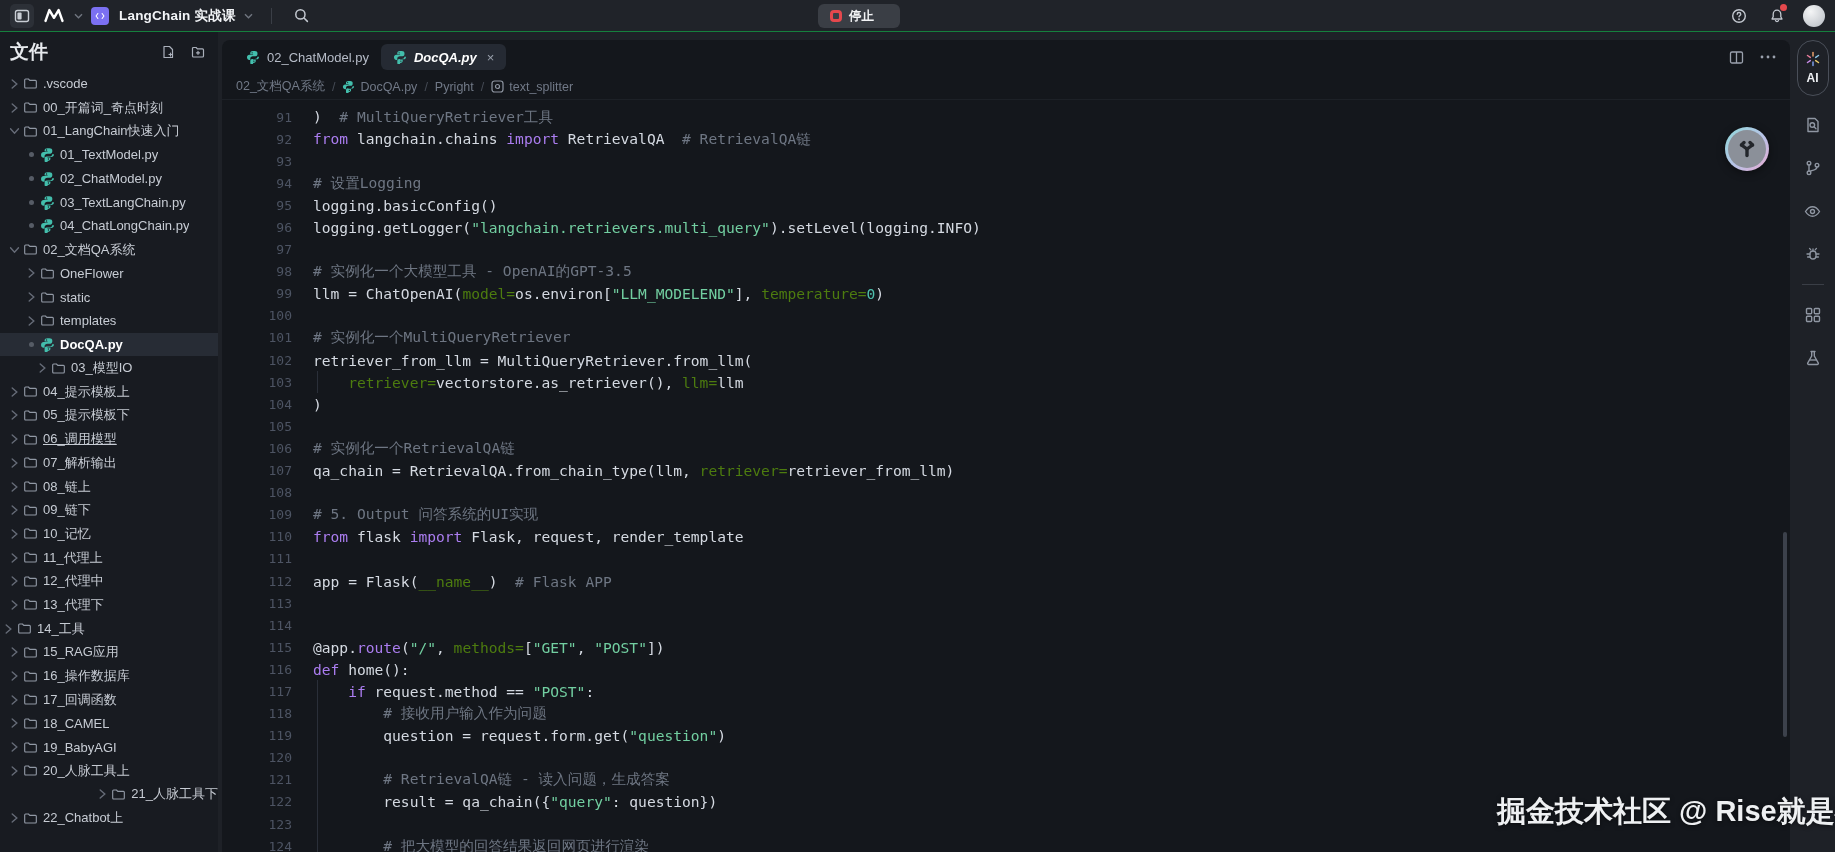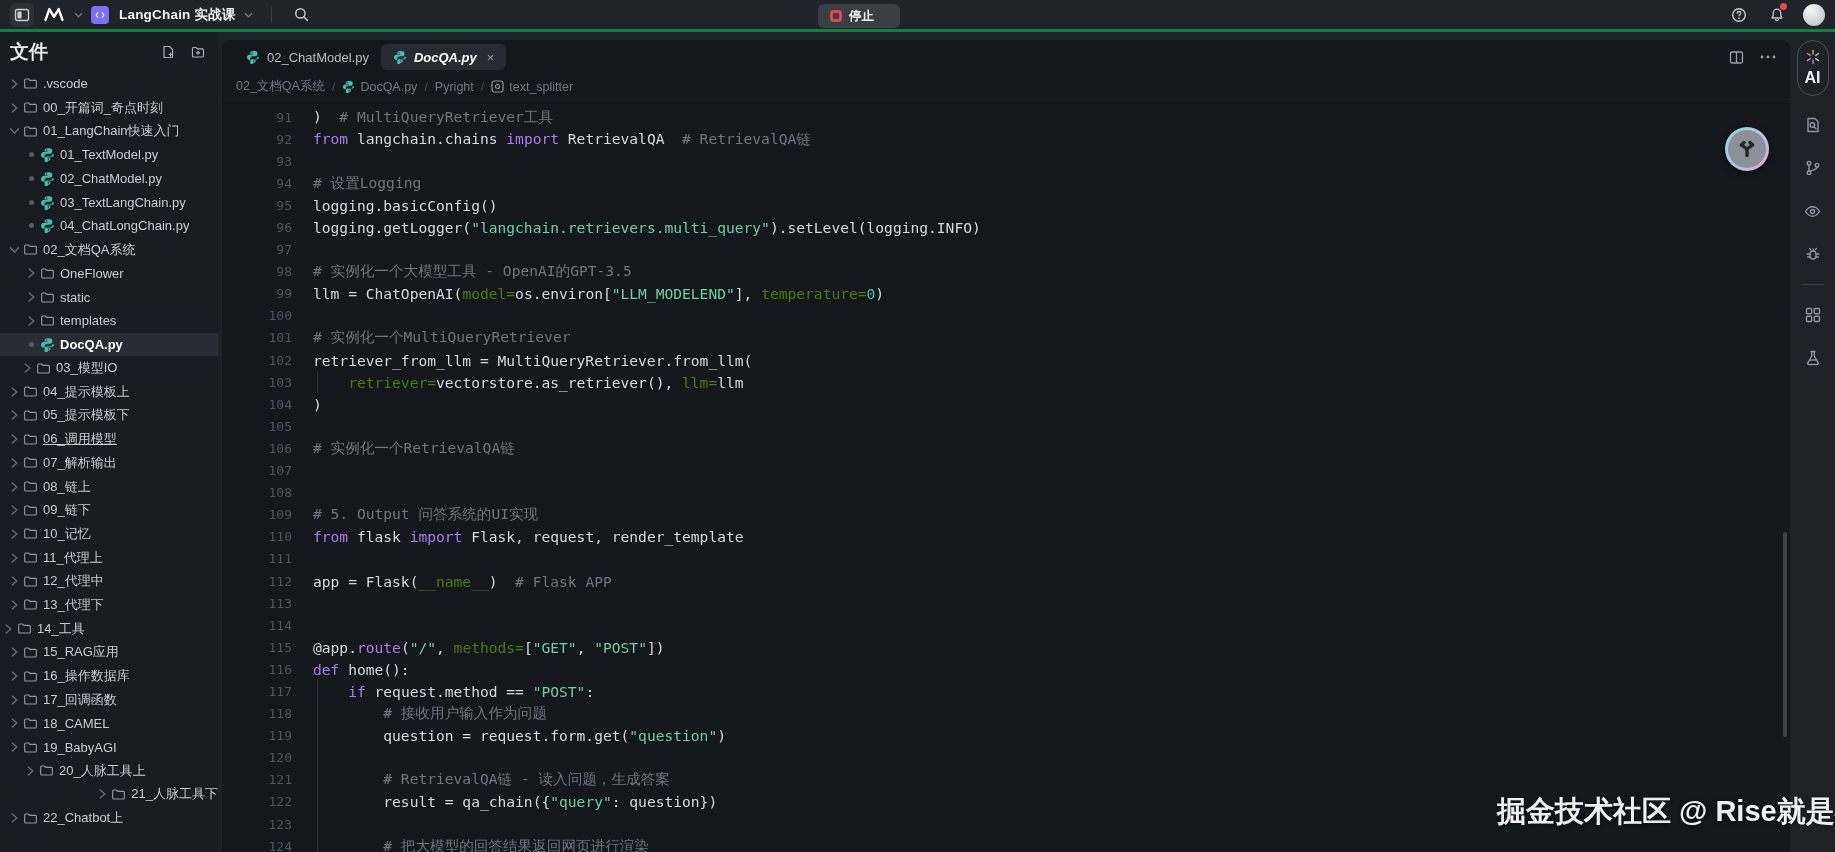--- a/index.html
+++ b/index.html
@@ -2,21 +2,21 @@
 <html><head>
 <meta charset="utf-8">
 <style>
   * { margin:0; padding:0; box-sizing:border-box; }
   html,body { width:1835px; height:852px; overflow:hidden; background:#1e2127;
     font-family:"Liberation Sans","DejaVu Sans",sans-serif; color:#d5dae2; }
 
   
   .topbar { position:absolute; left:0; top:0; width:1835px; height:32px;
     background:#202329; display:flex; align-items:center; padding:0 10px;
-    border-bottom:3px solid #15803d; z-index:5; }
+    border-bottom:1px solid #15803d; z-index:5; }
   .tb-left { display:flex; align-items:center; gap:8px; }
   .tb-icon { width:24px; height:24px; display:flex; align-items:center; justify-content:center;
     border-radius:5px; cursor:pointer; }
   .panel-toggle { background:#2c3037; }
   .chev { opacity:.65; }
   .ws-badge { width:18px; height:18px; border-radius:4px; background:#7b70f2;
     display:flex; align-items:center; justify-content:center; }
   .ws-name { font-size:13.5px; font-weight:700; color:#f2f4f7; margin-left:2px; letter-spacing:.2px;}
   .tb-divider { width:1px; height:16px; background:#3a3e46; margin:0 10px; }
   .stop-btn { position:absolute; left:818px; top:4px; height:24px; min-width:82px;
@@ -76,21 +76,21 @@
   .tok-n { color:#4fc0ae; }
   .scroll-thumb { position:absolute; right:3px; top:492px; height:205px; width:4px;
     background:#3c414b; border-radius:2px; cursor:pointer; }
 
   
   .rail { position:absolute; right:0; top:32px; width:45px; bottom:0; background:#1e2127;
     display:flex; flex-direction:column; align-items:center; z-index:3; }
   .ai-pill { margin-top:8px; width:32px; height:56px; border:1px solid #4a4f59; border-radius:16px;
     display:flex; flex-direction:column; align-items:center; justify-content:center; gap:4px;
     cursor:pointer; }
-  .ai-label { font-size:16px; font-weight:700; color:#eef0f3; }
+  .ai-label { font-size:12px; font-weight:700; color:#eef0f3; }
   .rail-icons { margin-top:16px; display:flex; flex-direction:column; align-items:center; gap:17px; }
   .rail-btn { width:26px; height:26px; display:flex; align-items:center; justify-content:center;
     border-radius:6px; cursor:pointer; }
   .rail-div { width:22px; height:1px; background:#3a3e46; }
 
   
   .assistant { position:absolute; left:1725px; top:127px; width:44px; height:44px; border-radius:50%;
     background:linear-gradient(135deg,#8fd8d8,#b9c3e8 55%,#e8a9cf); padding:3px; cursor:pointer; z-index:6;
     box-shadow:0 2px 8px rgba(0,0,0,.45); }
   .assistant-inner { width:100%; height:100%; border-radius:50%; background:#8b9099;
@@ -336,21 +336,21 @@
         <span class="slot">
           <svg width="15" height="15" viewBox="0 0 16 16">
             <g fill="#43beac">
               <path d="M7.9 1.2c-1.8 0-3 .9-3 2.3v1.3h3.2v.6H3.9c-1.6 0-2.8 1.2-2.8 3s1.2 3 2.8 3h1v-1.7c0-1.5 1.3-2.6 2.9-2.6h3.1c1.3 0 2.2-1 2.2-2.3V3.5c0-1.4-1.2-2.3-3-2.3H7.9zm-.9 1.3a.7.7 0 110 1.4.7.7 0 010-1.4z"></path>
               <path d="M8.1 14.8c1.8 0 3-.9 3-2.3v-1.3H7.9v-.6h4.2c1.6 0 2.8-1.2 2.8-3h-1.9c0 1.5-1.3 2.6-2.9 2.6H7.1c-1.3 0-2.2 1-2.2 2.3v2.3c0 1.4 1.2 2.3 3 2.3h.2zm.9-1.3a.7.7 0 110-1.4.7.7 0 010 1.4z"></path>
             </g>
           </svg>
         </span>
         <span class="tree-label">DocQA.py</span>
       </div>
-      <div class="tree-row" style="padding-left: 19px;">
+      <div class="tree-row" style="padding-left: 6px; margin-left: 28px;">
         <span class="slot">
           <svg class="chevron " width="7" height="10" viewBox="0 0 7 10">
             <path d="M1.2 1 L5.8 5 L1.2 9" stroke="#7f8694" stroke-width="1.4" fill="none" stroke-linecap="round"></path>
           </svg>
         </span>
         <span class="slot">
           <svg width="15" height="15" viewBox="0 0 16 16">
             <path d="M1.8 4.2c0-.6.4-1 1-1h3l1.4 1.5h6c.6 0 1 .4 1 1v6.1c0 .6-.4 1-1 1H2.8c-.6 0-1-.4-1-1z" stroke="#9199a5" stroke-width="1.2" fill="none" stroke-linejoin="round"></path>
           </svg>
         </span>
@@ -557,21 +557,21 @@
             <path d="M1.2 1 L5.8 5 L1.2 9" stroke="#7f8694" stroke-width="1.4" fill="none" stroke-linecap="round"></path>
           </svg>
         </span>
         <span class="slot">
           <svg width="15" height="15" viewBox="0 0 16 16">
             <path d="M1.8 4.2c0-.6.4-1 1-1h3l1.4 1.5h6c.6 0 1 .4 1 1v6.1c0 .6-.4 1-1 1H2.8c-.6 0-1-.4-1-1z" stroke="#9199a5" stroke-width="1.2" fill="none" stroke-linejoin="round"></path>
           </svg>
         </span>
         <span class="tree-label">19_BabyAGI</span>
       </div>
-      <div class="tree-row" style="padding-left: 22px;">
+      <div class="tree-row" style="padding-left: 6px;">
         <span class="slot">
           <svg class="chevron " width="7" height="10" viewBox="0 0 7 10">
             <path d="M1.2 1 L5.8 5 L1.2 9" stroke="#7f8694" stroke-width="1.4" fill="none" stroke-linecap="round"></path>
           </svg>
         </span>
         <span class="slot">
           <svg width="15" height="15" viewBox="0 0 16 16">
             <path d="M1.8 4.2c0-.6.4-1 1-1h3l1.4 1.5h6c.6 0 1 .4 1 1v6.1c0 .6-.4 1-1 1H2.8c-.6 0-1-.4-1-1z" stroke="#9199a5" stroke-width="1.2" fill="none" stroke-linejoin="round"></path>
           </svg>
         </span>
@@ -739,20 +739,21 @@
       <div class="code-line">
         <span class="gutter">105</span>
         <span class="line-text"></span>
       </div>
       <div class="code-line">
         <span class="gutter">106</span>
         <span class="line-text"><span class="tok-c"># 实例化一个RetrievalQA链</span></span>
       </div>
       <div class="code-line">
         <span class="gutter">107</span>
+        <span class="line-text"><span class="tok-p">qa_chain = RetrievalQA.from_chain_type(llm, </span><span class="tok-a">retriever=</span><span class="tok-p">retriever_from_llm)</span></span>
       </div>
       <div class="code-line">
         <span class="gutter">108</span>
         <span class="line-text"></span>
       </div>
       <div class="code-line">
         <span class="gutter">109</span>
         <span class="line-text"><span class="tok-c"># 5. Output 问答系统的UI实现</span></span>
       </div>
       <div class="code-line">

